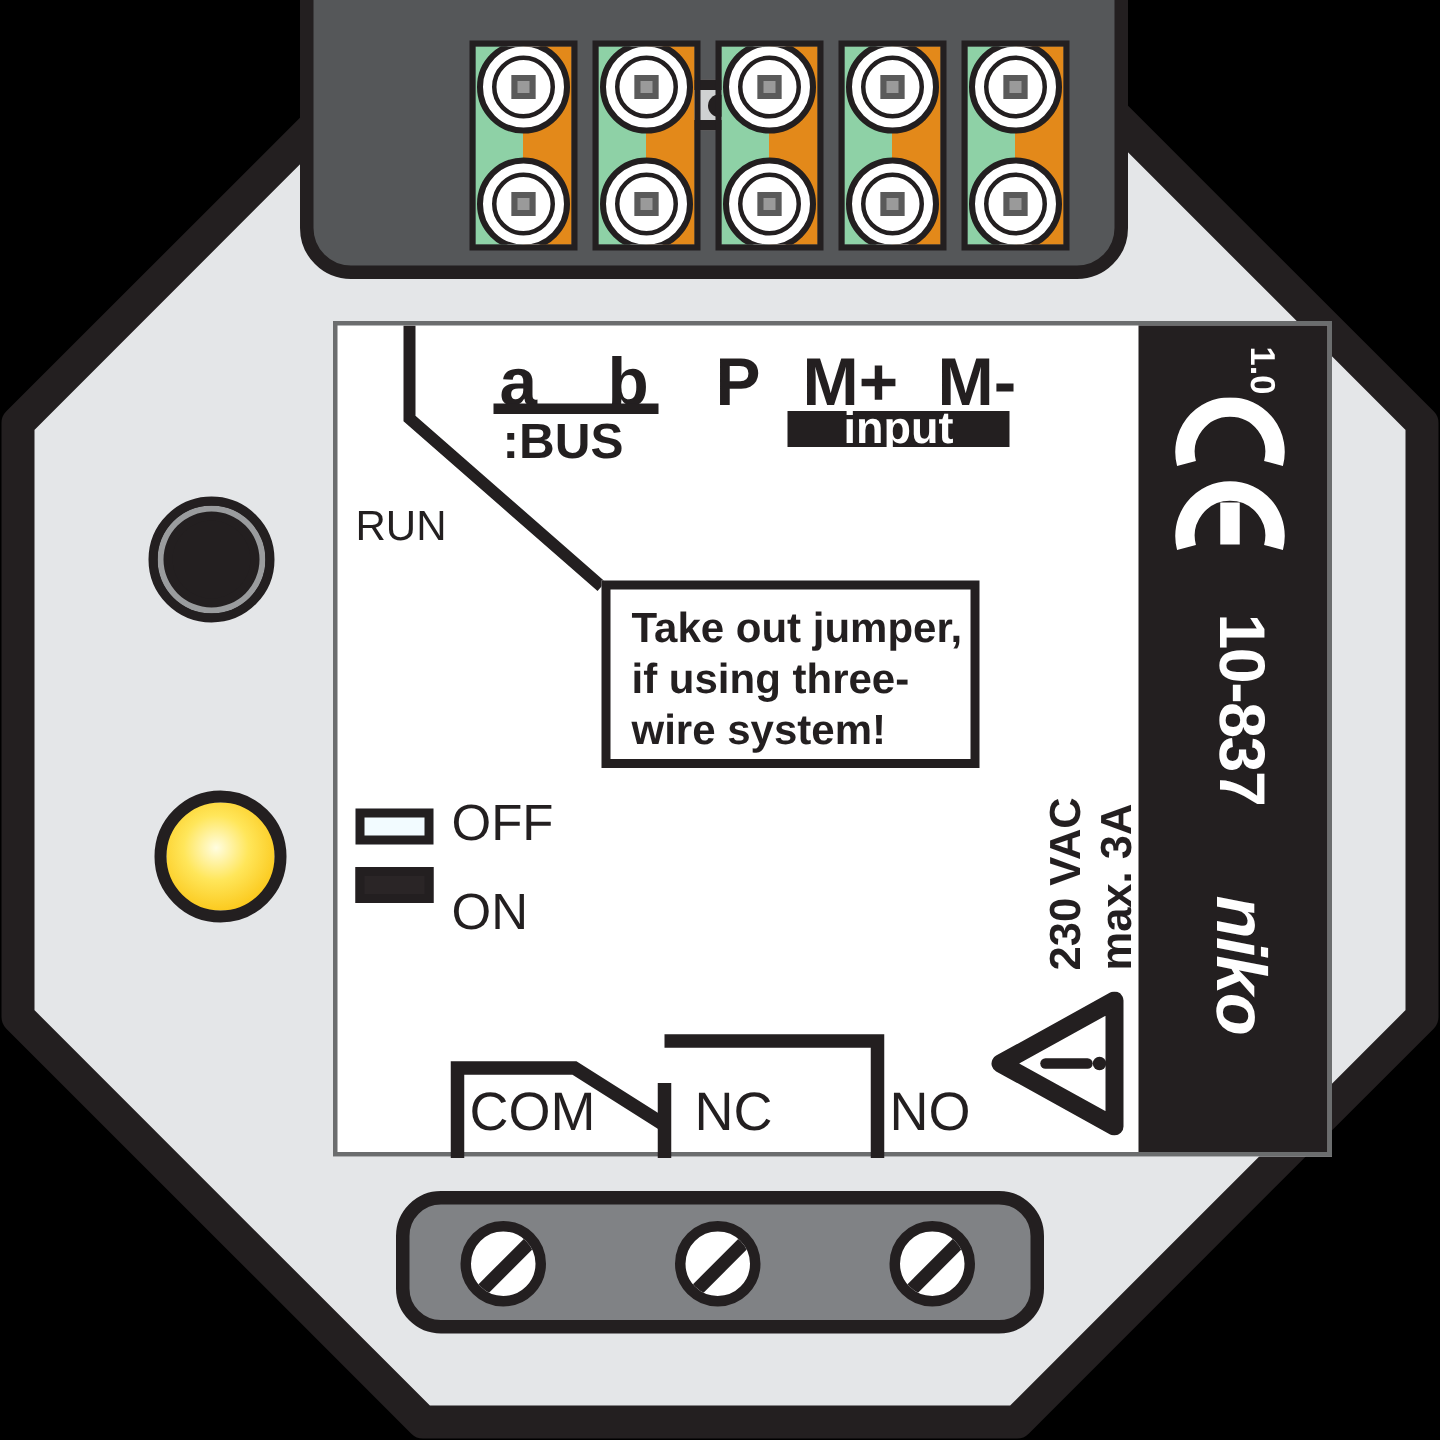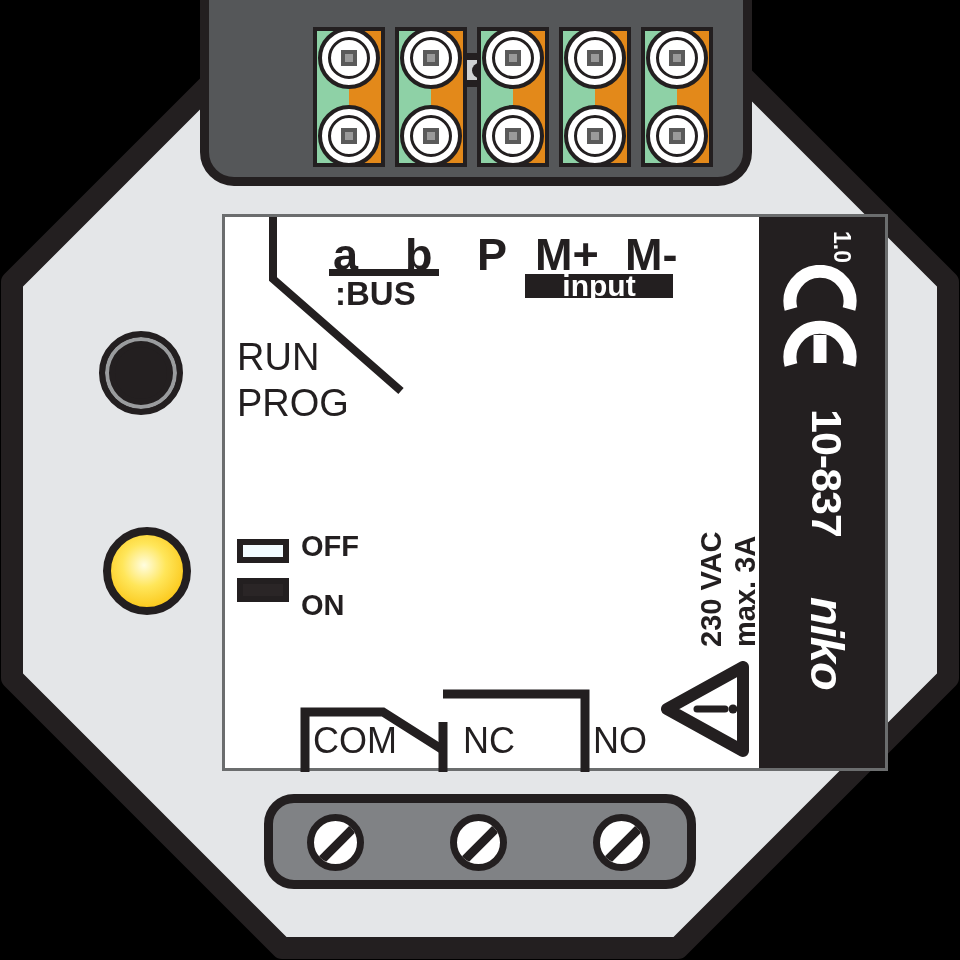--- a/index.html
+++ b/index.html
@@ -58,32 +58,32 @@
 
   
   .termrow{position:absolute;top:12px;left:0;width:540px;height:60px;}
   .tl{position:absolute;font-size:45px;font-weight:bold;color:#231f20;top:0;}
   .bus-underline{position:absolute;left:104px;top:52px;width:110px;height:7px;background:#231f20;}
   .bus-text{position:absolute;left:110px;top:58px;font-size:33px;font-weight:bold;color:#231f20;}
   .input-box{position:absolute;left:300px;top:57px;width:148px;height:24px;background:#231f20;
      color:#fff;font-size:30px;font-weight:bold;display:flex;align-items:center;
      justify-content:center;}
 
-  .runprog{position:absolute;left:12px;top:117px;font-size:38px;font-weight:500;
+  .runprog{position:absolute;left:12px;top:117px;font-size:28px;font-weight:500;
      color:#231f20;line-height:1.22;}
 
   .jumper-note{position:absolute;left:176px;top:170px;width:252px;height:125px;
      background:#fff;border:6px solid #231f20;box-sizing:border-box;
      font-size:28px;font-weight:600;color:#231f20;line-height:1.22;
      padding:9px 0 0 14px;}
 
   .sw{position:absolute;width:52px;height:24px;border:6px solid #231f20;box-sizing:border-box;}
   .sw-off{left:12px;top:322px;background:#f2fbff;}
   .sw-on{left:12px;top:361px;background:#2a2526;}
-  .swlbl{position:absolute;font-size:29px;font-weight:700;color:#231f20;}
+  .swlbl{position:absolute;font-size:34px;font-weight:400;color:#231f20;}
 
   .relay-box{position:absolute;left:76px;top:415px;width:280px;height:42px;background:#231f20;
      color:#fff;font-size:32px;font-weight:bold;display:flex;align-items:center;
      justify-content:center;}
   .cn{position:absolute;font-size:36px;font-weight:500;color:#231f20;bottom:6px;}
 
   .vac{position:absolute;font-size:29px;font-weight:600;color:#231f20;}
 
   
   .screwbar{position:absolute;left:264px;top:794px;width:432px;height:95px;
@@ -166,23 +166,27 @@
       <span class="tl" style="left:252px">P</span>
       <span class="tl" style="left:310px">M+</span>
       <span class="tl" style="left:400px">M-</span>
     </div>
     <div class="bus-underline"></div>
     <div class="bus-text">:BUS</div>
     <div class="input-box">input</div>
 
     <div class="runprog">
       <div>RUN</div>
-      <div>PROG</div>
-    </div>
-
+    </div>
+
+    <div class="jumper-note">
+      <div>Take out jumper,</div>
+      <div>if using three-</div>
+      <div>wire system!</div>
+    </div>
 
     <div class="sw sw-off"></div>
     <span class="swlbl" style="left:76px;top:313px">OFF</span>
     <div class="sw sw-on"></div>
     <span class="swlbl" style="left:76px;top:372px">ON</span>
 
 
     <svg style="position:absolute;left:0;top:455px;width:666px;height:102px">
       <polyline points="80,100 80,40 158,40 218,78" fill="none" stroke="#231f20" stroke-width="9"></polyline>
       <line x1="218" y1="50" x2="218" y2="100" stroke="#231f20" stroke-width="9"></line>

